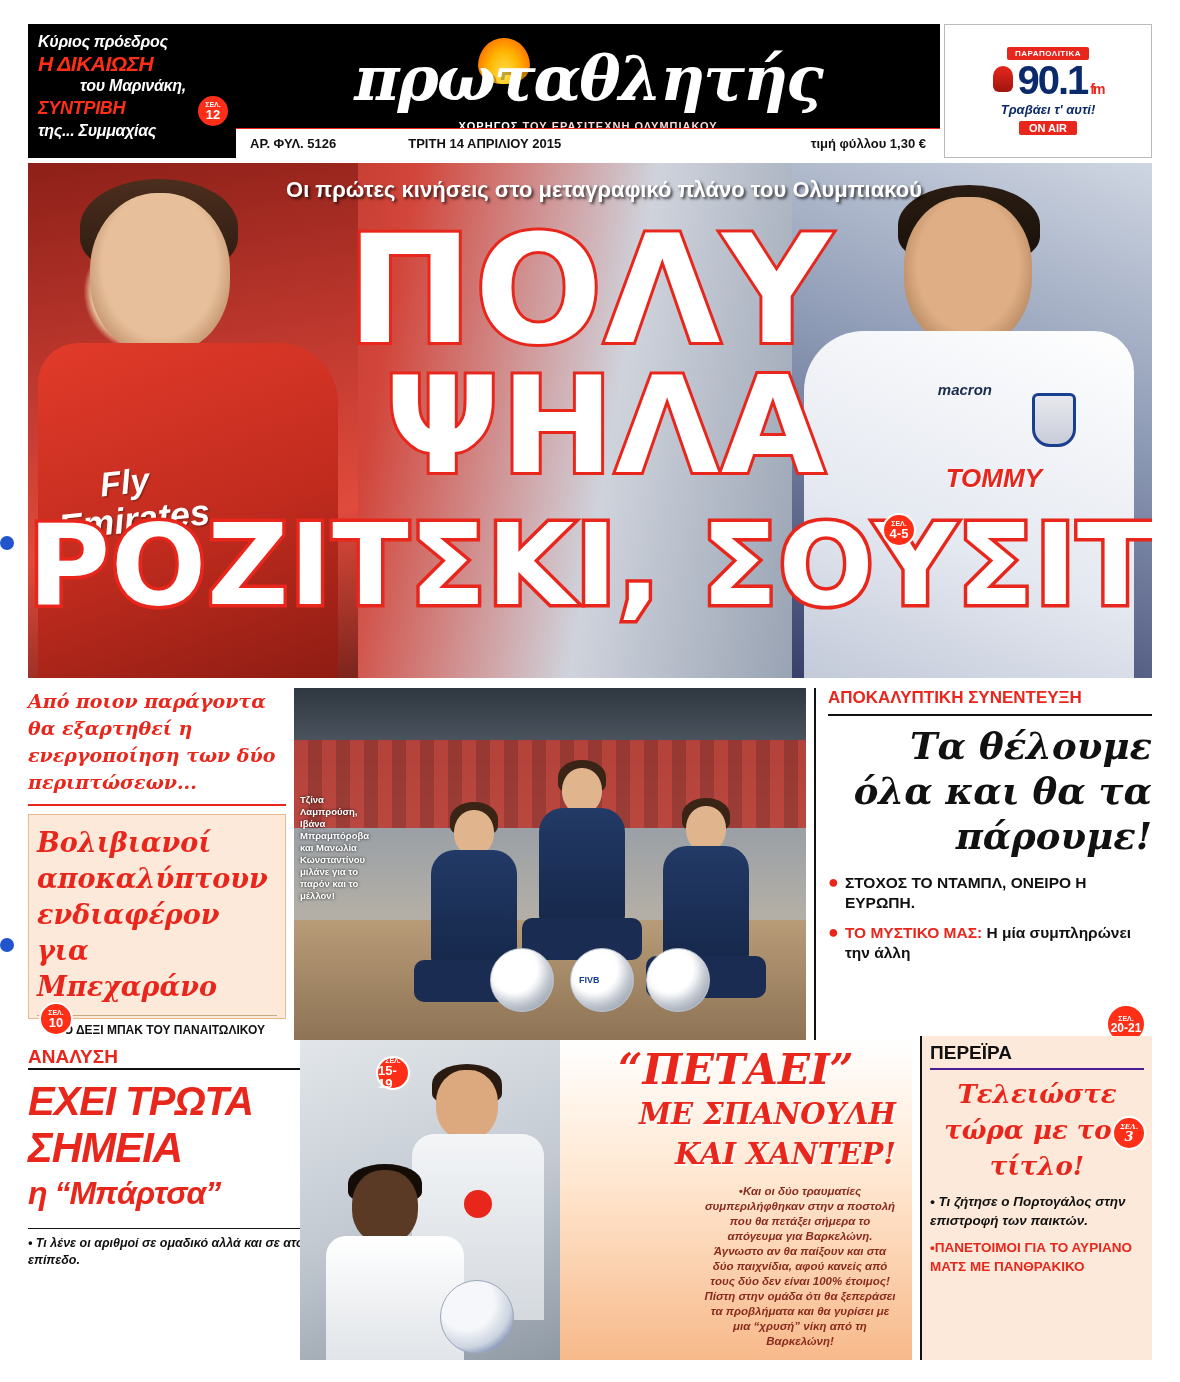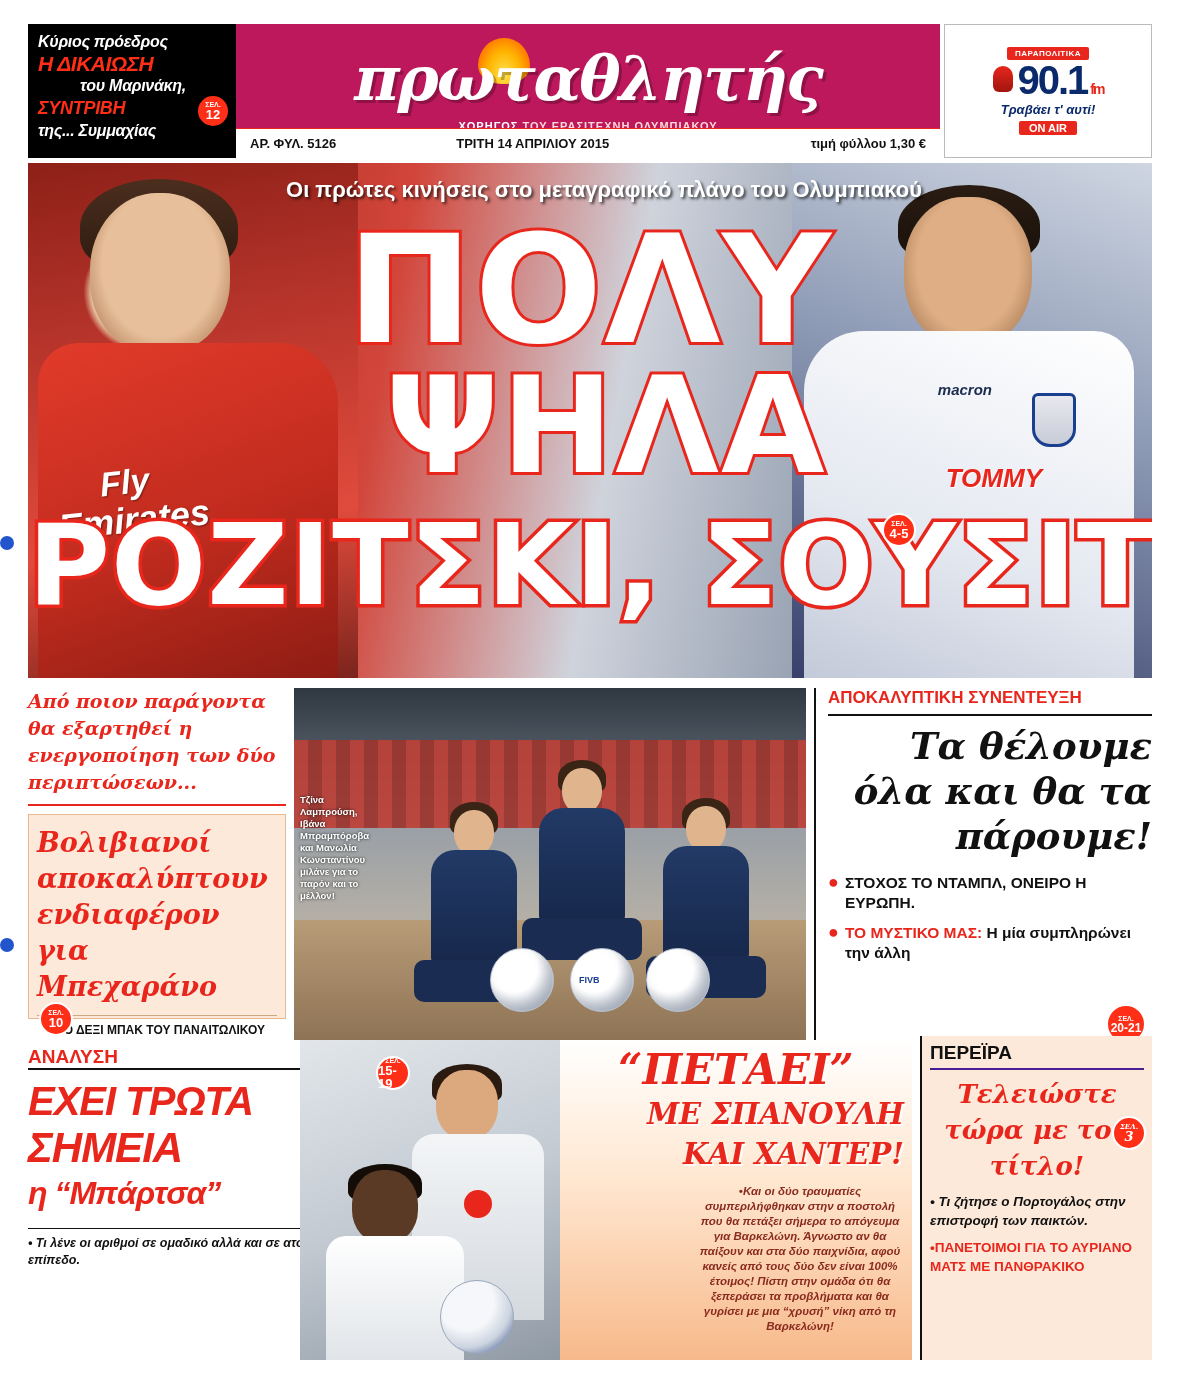--- a/index.html
+++ b/index.html
@@ -62,21 +62,21 @@
     align-items: center; justify-content: center;
     font-weight: bold; line-height: 1;
     border: 2px solid #fff;
   }
   .sel-badge .s1 { font-size: 7px; }
   .sel-badge .s2 { font-size: 13px; }
   .mast-left .sel-badge { right: 6px; bottom: 30px; border-color:#000; }
 
   .mast-center {
     flex: 1; height: 134px;
-    background: #be185d;
+    background: #000000;
     position: relative;
     overflow: hidden;
   }
   .logo-wrap {
     position: absolute; left: 0; top: 0; right: 0; height: 104px;
     display: flex; align-items: center; justify-content: center;
   }
   .logo-text {
     font-family: "DejaVu Serif", serif;
     font-weight: bold;
@@ -105,21 +105,21 @@
     filter: blur(0.4px);
   }
   .mast-strip {
     position: absolute; left: 0; right: 0; bottom: 0;
     height: 30px; background: #ffffff;
     border-top: 1px solid #e8261c;
     display: flex; align-items: center;
     font-size: 13px; font-weight: bold; color: #111;
   }
   .mast-strip .issue { margin-left: 14px; }
-  .mast-strip .date { margin-left: 120px; }
+  .mast-strip .date { margin-left: 72px; }
   .mast-strip .price { margin-left: auto; margin-right: 14px; }
 
   .mast-right {
     width: 208px; height: 134px;
     background: #fff;
     border: 1px solid #bbb;
     margin-left: 4px;
     position: relative;
     display: flex; flex-direction: column;
     align-items: center; justify-content: center;
@@ -458,21 +458,21 @@
     position: absolute; left: 140px; bottom: 6px;
     width: 74px; height: 74px; border-radius: 50%;
     background: radial-gradient(circle at 35% 30%, #f5f7fa 0 40%, #ccd4e0 65%, #1d3b7a 100%);
     border: 1px solid #9aa7bb;
   }
 
   .bot-mid {
     position: absolute; left: 560px; top: 1040px;
     width: 352px; height: 320px;
     background: linear-gradient(180deg, #ffffff 0%, #ffe6cf 45%, #f7b98a 100%);
-    padding: 6px 8px;
+    padding: 6px 16px;
   }
   .bot-mid .q1 {
     font-family: "DejaVu Serif", serif;
     font-weight: bold; font-style: italic;
     font-size: 42px; color: #e8261c; line-height: 48px;
     text-align: center;
     text-shadow: 2px 2px 0 rgba(255,255,255,.8);
   }
   .bot-mid .q2 {
     font-family: "DejaVu Serif", serif;

